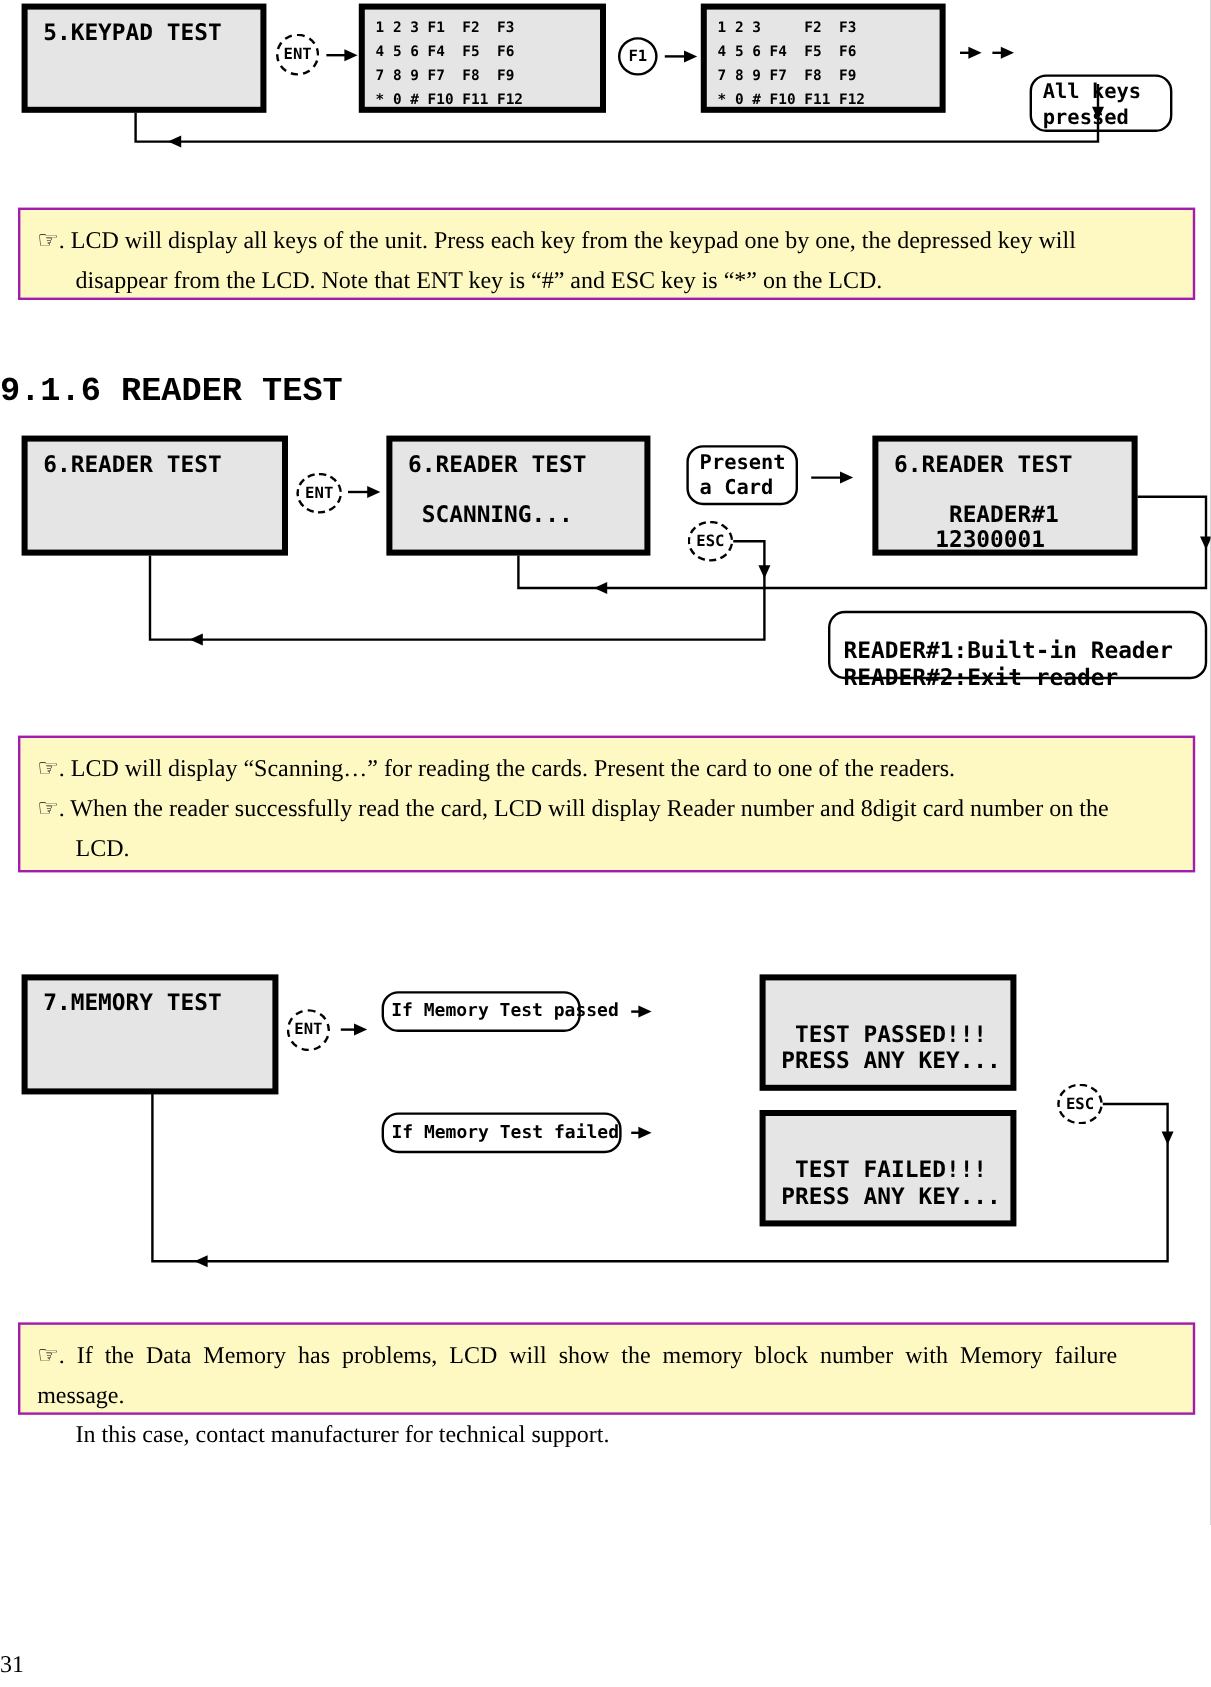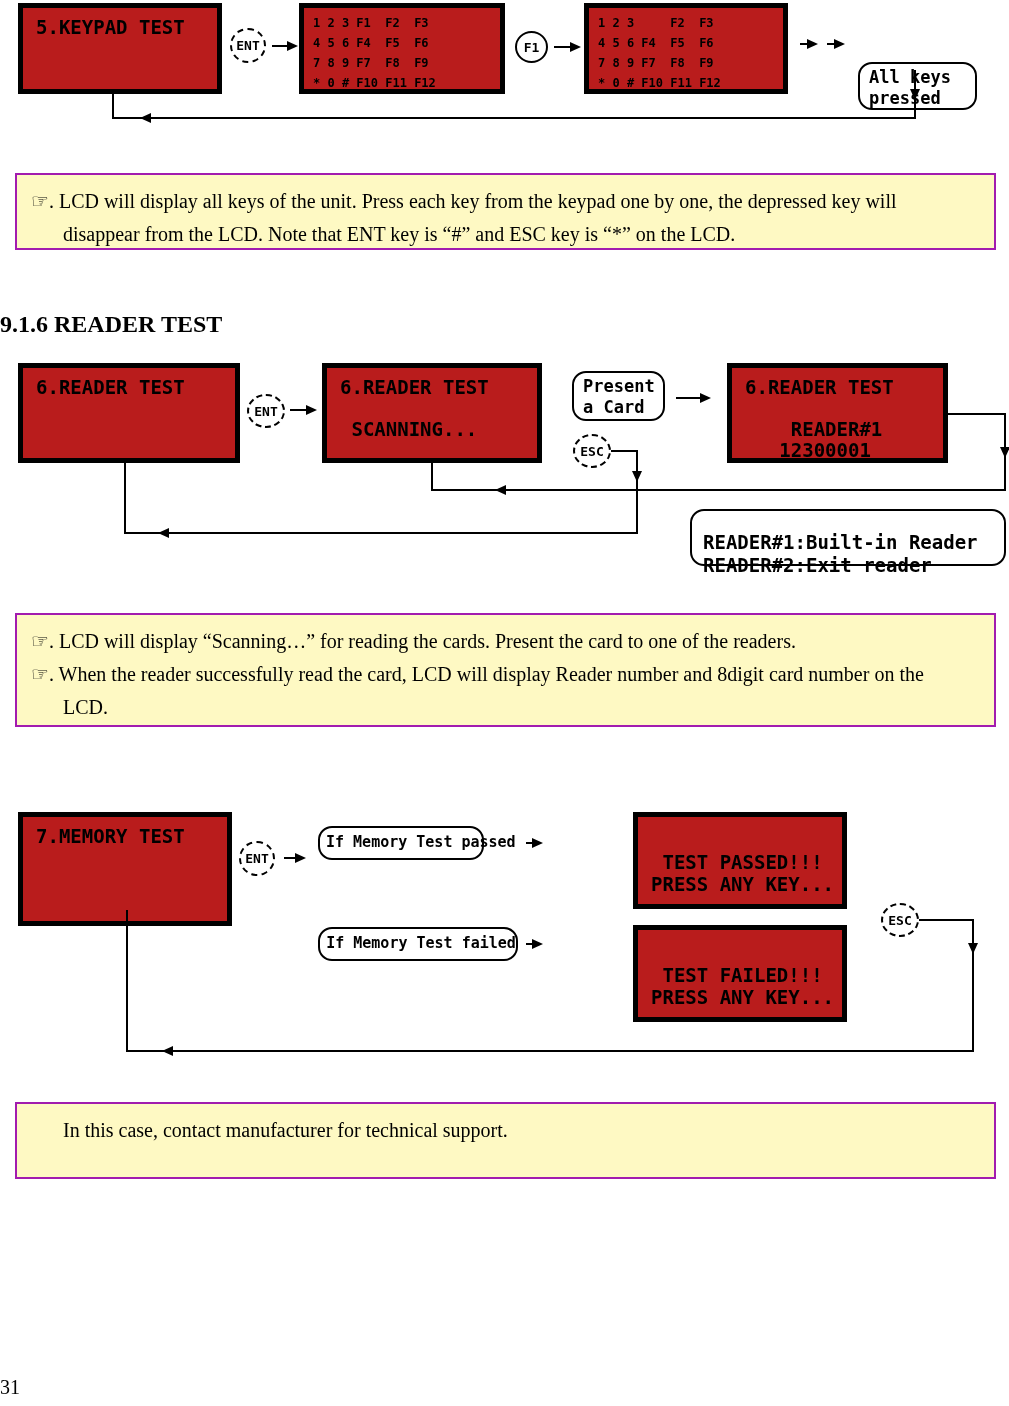--- a/index.html
+++ b/index.html
@@ -1,19 +1,19 @@
 <!DOCTYPE html>
 <html><head>
 <meta charset="utf-8">
 <style>
   html,body{margin:0;padding:0;background:#888;}
   #page{position:relative;width:1009px;height:1406px;background:#fff;margin:0 auto;
         font-family:"Liberation Serif",serif;color:#000;overflow:hidden;}
   
-  .lcd{position:absolute;border:5px solid #000;background:#b91c1c;
+  .lcd{position:absolute;border:5px solid #000;background:#e5e5e5;
        font-family:"DejaVu Sans Mono",monospace;font-weight:bold;font-size:19px;
        line-height:21px;white-space:pre;padding:9px 0 0 13px;box-sizing:border-box;}
   .lcd.dense{font-size:12px;line-height:20px;padding:5px 0 0 9px;}
   .lcd.vpad{padding-top:12px;line-height:22px;}
   
   .bubble{position:absolute;border:2px solid #000;border-radius:14px;background:#fff;
           font-family:"DejaVu Sans Mono",monospace;font-weight:bold;font-size:17px;
           line-height:21px;white-space:pre;padding:3px 0 0 9px;box-sizing:border-box;}
   .bubble.small{font-size:15px;line-height:23px;padding:3px 0 0 6px;}
   .bubble.wide{font-size:19px;line-height:23px;padding:20px 0 0 11px;}
@@ -22,21 +22,21 @@
        display:flex;align-items:center;justify-content:center;
        font-family:"DejaVu Sans Mono",monospace;font-weight:bold;font-size:13px;
        box-sizing:border-box;}
   .key.solid{border-style:solid;border-width:2px;}
   
   .note{position:absolute;border:2px solid #a21caf;background:#fef9c3;
         font-size:20px;line-height:33px;padding:10px 14px;box-sizing:border-box;}
   .note .cont{margin-left:32px;}
   .note .wspace{word-spacing:5px;}
   
-  .heading{position:absolute;font-weight:bold;font-size:24px;font-family:Liberation Serif, serif;}
+  .heading{position:absolute;font-weight:bold;font-size:28px;font-family:Liberation Mono, monospace;}
   #connectors{position:absolute;left:0;top:0;width:1009px;height:1406px;}
   #pageno{position:absolute;left:0;top:1376px;width:100%;text-align:left;font-size:20px;}
 </style>
 </head>
 <body>
 
 <div id="page">
 
   <div>
     <div class="lcd" style="left:18px;top:3px;width:204px;height:91px;">5.KEYPAD TEST</div>
@@ -79,34 +79,35 @@
   </div>
 
   <div class="note" style="left:15px;top:613px;width:981px;height:114px;">
     <div>☞. LCD will display “Scanning…” for reading the cards. Present the card to one of the readers.</div>
     <div>☞. When the reader successfully read the card, LCD will display Reader number and 8digit card number on the</div>
     <div class="cont">LCD.</div>
   </div>
 
 
   <div>
-    <div class="lcd" style="left:18px;top:812px;width:214px;height:114px;">7.MEMORY TEST</div>
+    <div class="lcd" style="left:18px;top:812px;width:214px;height:100px;">7.MEMORY TEST</div>
     <div class="key" style="left:239px;top:841px;width:36px;height:35px;">ENT</div>
     <div class="bubble small" style="left:318px;top:826px;width:166px;height:34px;">If Memory Test passed</div>
     <div class="lcd vpad" style="left:633px;top:812px;width:214px;height:97px;">
  TEST PASSED!!!
 PRESS ANY KEY...</div>
     <div class="bubble small" style="left:318px;top:927px;width:200px;height:34px;text-align:center;">If Memory Test failed</div>
     <div class="lcd vpad" style="left:633px;top:925px;width:214px;height:97px;">
  TEST FAILED!!!
 PRESS ANY KEY...</div>
     <div class="key" style="left:881px;top:903px;width:38px;height:34px;">ESC</div>
   </div>
 
   <div class="note" style="left:15px;top:1102px;width:981px;height:77px;">
+    <div class="wspace">☞. If the Data Memory has problems, LCD will show the memory block number with Memory failure message.</div>
     <div class="cont">In this case, contact manufacturer for technical support.</div>
   </div>
 
   <div id="pageno">31</div>
 
   <svg id="connectors" viewBox="0 0 1009 1406" xmlns="http://www.w3.org/2000/svg" stroke="#000" stroke-width="2" fill="none">
 
     <line x1="272" y1="46" x2="294" y2="46"></line>
     <polygon fill="#000" stroke="none" points="298,46 287,41 287,51"></polygon>
     <line x1="554" y1="47" x2="577" y2="47"></line>

